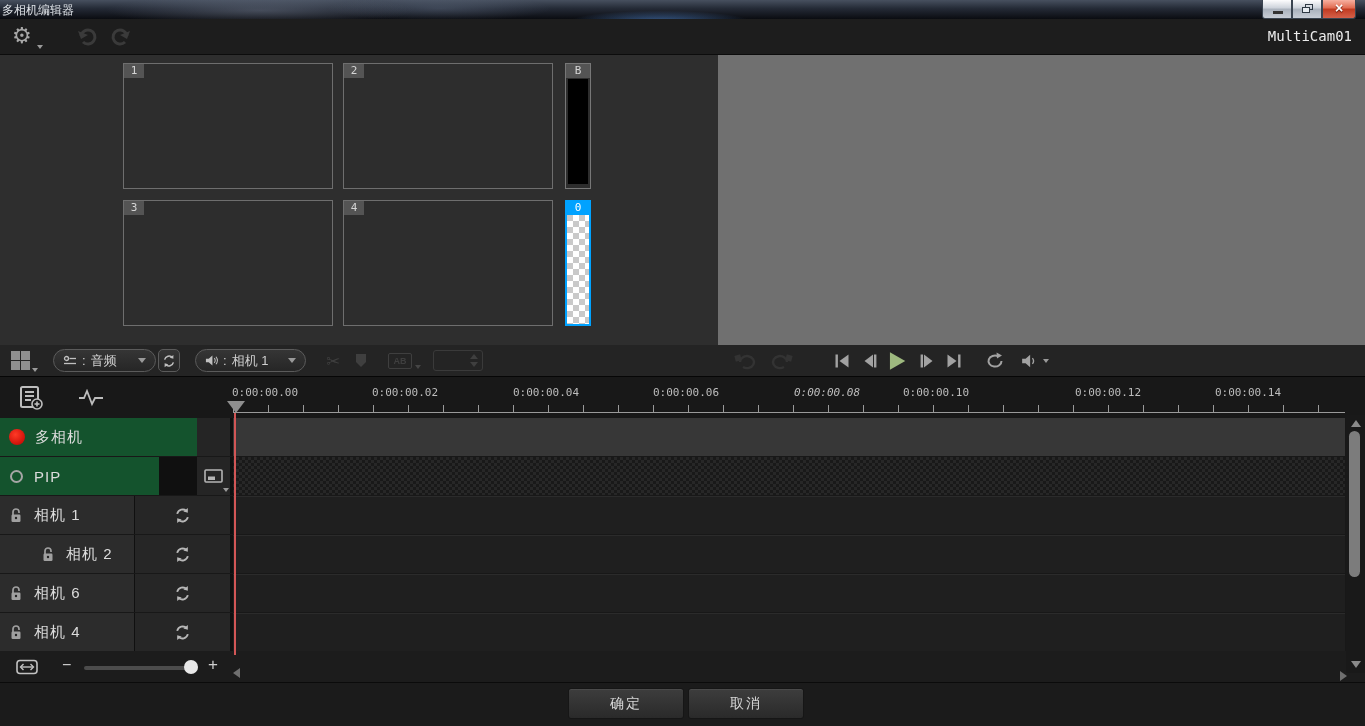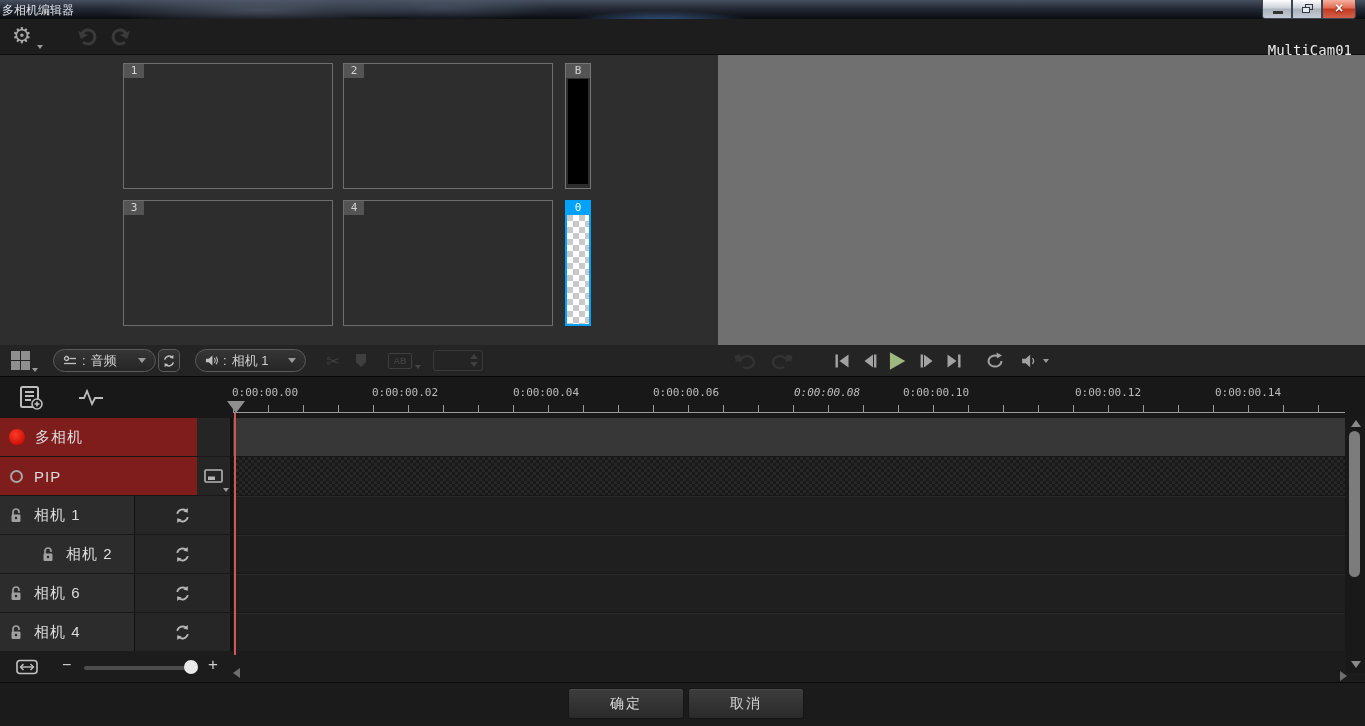--- a/index.html
+++ b/index.html
@@ -34,21 +34,21 @@
   .winbtn-close { left:1322px; width:34px; }
   .glyph-min { position:absolute; left:10px; top:11px; width:10px; height:3px; background:#333; }
   .glyph-restore-a { position:absolute; left:12px; top:4px; width:8px; height:6px; border:1px solid #2e3944; background:transparent; }
   .glyph-restore-b { position:absolute; left:9px; top:7px; width:8px; height:6px; border:1px solid #2e3944; background:#e6ebf0; }
   .glyph-close { position:absolute; left:0; top:0; width:100%; text-align:center; font-size:14px; line-height:17px; font-weight:bold; color:#fff; text-shadow:0 1px 1px #5a1005; }
 
   
   .toolbar { left:0; top:19px; width:1365px; height:36px; background:#1d1d1d; border-bottom:1px solid #0c0c0c; }
   .gear { left:12px; top:5px; font-size:22px; line-height:24px; color:#a8a8a8; font-family:"DejaVu Sans",sans-serif; }
   .gear-caret { left:37px; top:26px; }
-  .proj-name { right:13px; top:23px; font-size:14px; color:#ececec; font-family:"DejaVu Sans Mono",monospace; }
+  .proj-name { right:13px; top:9px; font-size:14px; color:#ececec; font-family:"DejaVu Sans Mono",monospace; }
 
   .caret { width:0; height:0; border-left:4px solid transparent; border-right:4px solid transparent; border-top:5px solid #9a9a9a; }
   .caret.sm { border-left-width:3px; border-right-width:3px; border-top-width:4px; }
   .caret.dim { border-top-color:#454545; }
 
   
   .camgrid { left:0; top:55px; width:718px; height:290px; background:#2e2e2e; }
   .preview { left:718px; top:55px; width:647px; height:290px; background:#707070; }
   .panel { position:absolute; width:210px; height:126px; border:1px solid #6e6e6e; background:#2d2d2d; }
   .panel-tab { position:absolute; left:0; top:0; min-width:20px; height:14px; background:#545454; color:#d5d5d5;
@@ -86,21 +86,21 @@
   .tlarea { left:0; top:377px; width:1365px; height:305px; background:#181818; }
   .ruler-label { position:absolute; top:9px; transform:translateX(-50%); font-family:"DejaVu Sans Mono",monospace; font-size:11px; color:#bdbdbd; white-space:nowrap; }
   .ticks { position:absolute; left:233px; top:28px; width:1112px; height:8px;
            background:repeating-linear-gradient(90deg,#9a9a9a 0 1px, transparent 1px 35px);
            border-bottom:1px solid #9a9a9a; }
   .ph-tri { position:absolute; left:227px; top:24px; width:0; height:0;
             border-left:9px solid transparent; border-right:9px solid transparent; border-top:12px solid #8f8f8f; }
   .playhead { position:absolute; left:234px; top:36px; width:2px; height:242px; background:#d25656; z-index:5; }
 
   .trow { position:absolute; left:0; width:1345px; height:38px; background:#101010; }
-  .th-a { position:absolute; left:0; top:0; bottom:0; background:#7f1d1d; display:flex; align-items:center; }
+  .th-a { position:absolute; left:0; top:0; bottom:0; background:#14532d; display:flex; align-items:center; }
   .th-b { position:absolute; top:0; bottom:0; background:#252525; display:flex; align-items:center; justify-content:center; }
   .lane { position:absolute; left:233px; top:0; bottom:0; width:1112px; }
   .lane-cam { background:#1f1f1f; box-shadow:inset 0 1px 0 #2b2b2b; }
   .lane-multicam { background:#373737; }
   .lane-pip { background:conic-gradient(#272727 25%, #191919 0 50%, #272727 0 75%, #191919 0) 0 0/6px 6px; }
   .track-label { font-size:15px; color:#dcdcdc; letter-spacing:1px; }
   .rec-dot { width:16px; height:16px; border-radius:50%; background:radial-gradient(circle at 40% 35%, #ff3a26, #cc0f08 75%); margin:0 10px 0 9px; }
   .pip-ring { width:13px; height:13px; border-radius:50%; border:2px solid #a6a6a6; margin:0 11px 0 10px; }
   .lockwrap { margin:0 11px 0 9px; display:flex; }
 
@@ -317,21 +317,21 @@
     <div class="trow" style="top:41px;">
       <div class="th-a" style="width:197px;">
         <span class="rec-dot"></span>
         <span class="track-label">多相机</span>
       </div>
       <div class="th-b" style="left:197px;width:33px;"></div>
       <div class="lane lane-multicam"></div>
     </div>
 
     <div class="trow" style="top:80px;">
-      <div class="th-a" style="width:197px;">
+      <div class="th-a" style="width:159px;">
         <span class="pip-ring"></span>
         <span class="track-label">PIP</span>
       </div>
       <div class="th-b" style="left:197px;width:33px;">
         <svg width="20" height="15" viewBox="0 0 20 15">
           <rect x="1" y="1" width="17" height="12" rx="1" fill="none" stroke="#b5b5b5" stroke-width="1.6"></rect>
           <rect x="4" y="7.5" width="7" height="3.5" fill="#b5b5b5"></rect>
         </svg>
         <span class="caret sm" style="position:absolute;right:1px;bottom:3px;"></span>
       </div>

